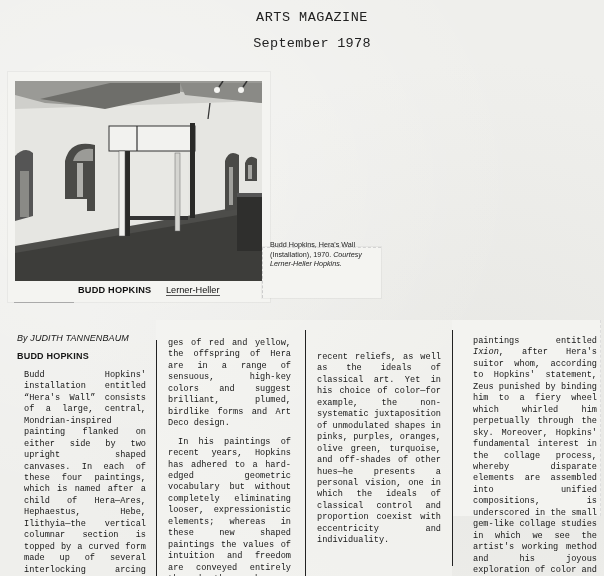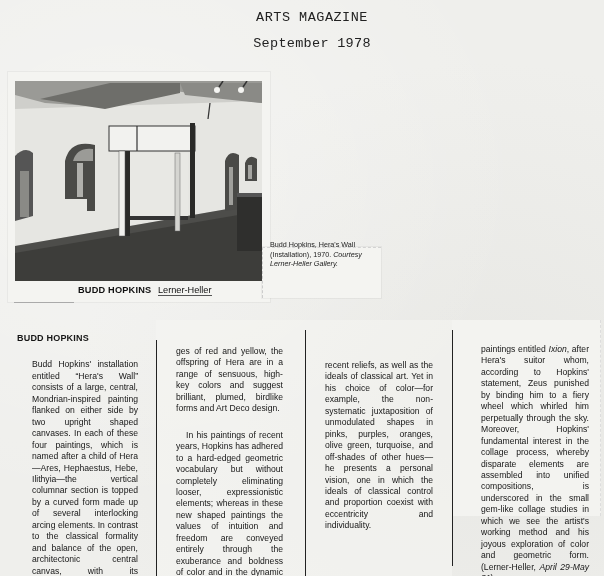--- a/index.html
+++ b/index.html
@@ -40,33 +40,33 @@
   .caption {
     position: absolute; left: 270px; top: 240px; width: 110px;
     font-size: 7.2px; line-height: 9.5px; color: #222;
   }
   .caption i { }
 
   .headline {
     position: absolute; left: 78px; top: 285px; font-size: 9.2px; color: #111;
   }
   .headline .name { font-weight: bold; letter-spacing: 0.2px; }
-  .headline .gallery { margin-left: 4px; border-bottom: 1px solid #555; padding-bottom: 0px; }
+  .headline .gallery { margin-left: 12px; border-bottom: 1px solid #555; padding-bottom: 0px; }
   .rule-under-headline {
     position: absolute; left: 14px; top: 302px; width: 60px; height: 1px; background: #aaa;
   }
 
   .article {
     position: absolute; top: 325px; left: 0; width: 604px; height: 251px;
   }
   .col {
     position: absolute; font-size: 8.6px; line-height: 11.45px; color: #161616;
     text-align: justify;
   }
-  .col p { margin: 15px; }
+  .col p { margin: 7px; font-family: Liberation Mono, monospace; }
   .col p.indent { text-indent: 10px; }
   .col-1 { left: 17px; top: 8px; width: 136px; }
   .col-2 { left: 161px; top: 6px; width: 137px; }
   .col-3 { left: 310px; top: 20px; width: 138px; }
   .col-4 { left: 466px; top: 4px; width: 138px; }
   .byline { font-style: italic; font-size: 9px; margin-bottom: 7px; letter-spacing: 0.1px; }
   .subhead { font-weight: bold; font-size: 9px; margin-bottom: 4px; letter-spacing: 0.2px; }
   .col-rule { position: absolute; width: 1.4px; background: #222; }
   .rule-1 { left: 156px; top: 340px; height: 236px; }
   .rule-2 { left: 305px; top: 330px; height: 246px; }
@@ -127,38 +127,39 @@
     <rect x="233" y="84" width="4" height="14" fill="#a5a5a1"></rect>
 
     <rect x="222" y="112" width="25" height="58" fill="#2f2f2d"></rect>
     <rect x="222" y="112" width="25" height="4" fill="#555"></rect>
   </svg>
 </div>
 
 <div class="caption">
   <div>Budd Hopkins, Hera's Wall</div>
   <div><span>(Installation), 1970. </span><i>Courtesy</i></div>
-  <div><i>Lerner-Heller Gallery.</i></div>
+  <div><i>Lerner-Heller Hopkins.</i></div>
 </div>
 
 <div class="headline">
   <span class="name">BUDD HOPKINS</span>
   <span class="gallery">Lerner-Heller</span>
 </div>
 <div class="rule-under-headline"></div>
 
 <div class="col-2-box"></div>
 <div class="col-4-box"></div>
 
 <div class="col-rule rule-1"></div>
 <div class="col-rule rule-2"></div>
 <div class="col-rule rule-3"></div>
 
 <div class="article">
   <div class="col col-1">
+    <div class="byline">By JUDITH TANNENBAUM</div>
     <div class="subhead">BUDD HOPKINS</div>
     <p>Budd Hopkins' installation entitled “Hera's Wall” consists of a large, central, Mondrian-inspired painting flanked on either side by two upright shaped canvases. In each of these four paintings, which is named after a child of Hera—Ares, Hephaestus, Hebe, Ilithyia—the vertical columnar section is topped by a curved form made up of several interlocking arcing elements. In contrast to the classical formality and balance of the open, architectonic central canvas, with its perpendicular, horizontal, and vertical oblong panels in white with bands of black and gray and inner ed-</p>
   </div>
   <div class="col col-2">
     <p>ges of red and yellow, the offspring of Hera are in a range of sensuous, high-key colors and suggest brilliant, plumed, birdlike forms and Art Deco design.</p>
     <p class="indent"><span>In his paintings of recent years, Hopkins has adhered to a hard-edged geometric vocabulary but without completely eliminating looser, expressionistic elements; whereas in these new shaped paintings the values of intuition and freedom are conveyed entirely through the exuberance and boldness of color and in the dynamic interplay of the hard-edged components. Hopkins draws on or takes off from sources as diverse as Mondrian and Léger and Frank Stella's </span><em>Protractor</em><span> series and</span></p>
   </div>
   <div class="col col-3">
     <p>recent reliefs, as well as the ideals of classical art. Yet in his choice of color—for example, the non-systematic juxtaposition of unmodulated shapes in pinks, purples, oranges, olive green, turquoise, and off-shades of other hues—he presents a personal vision, one in which the ideals of classical control and proportion coexist with eccentricity and individuality.</p>
   </div>

